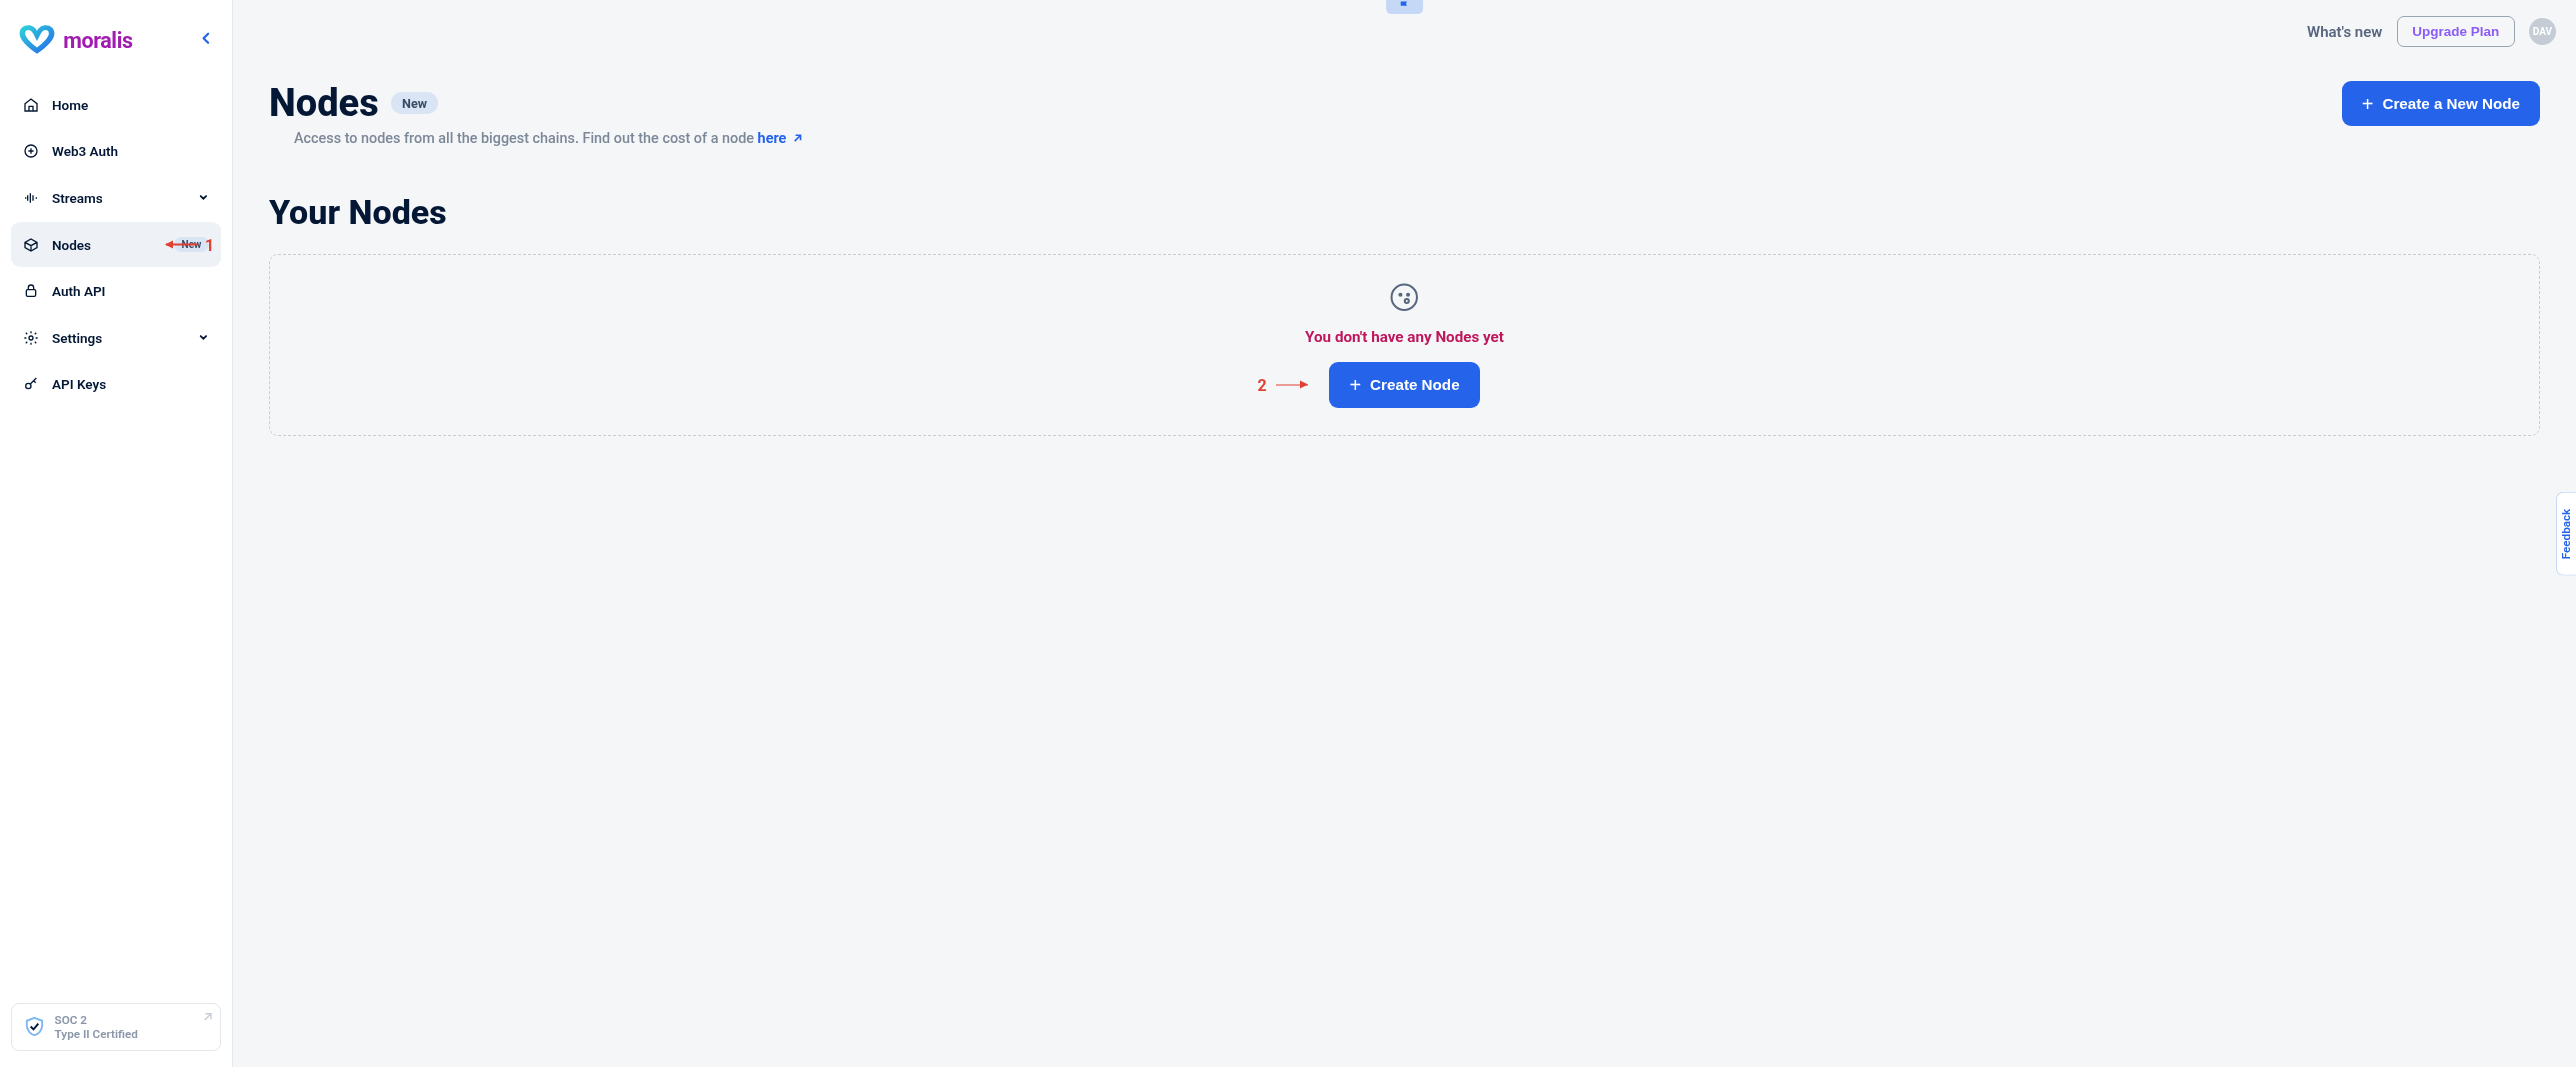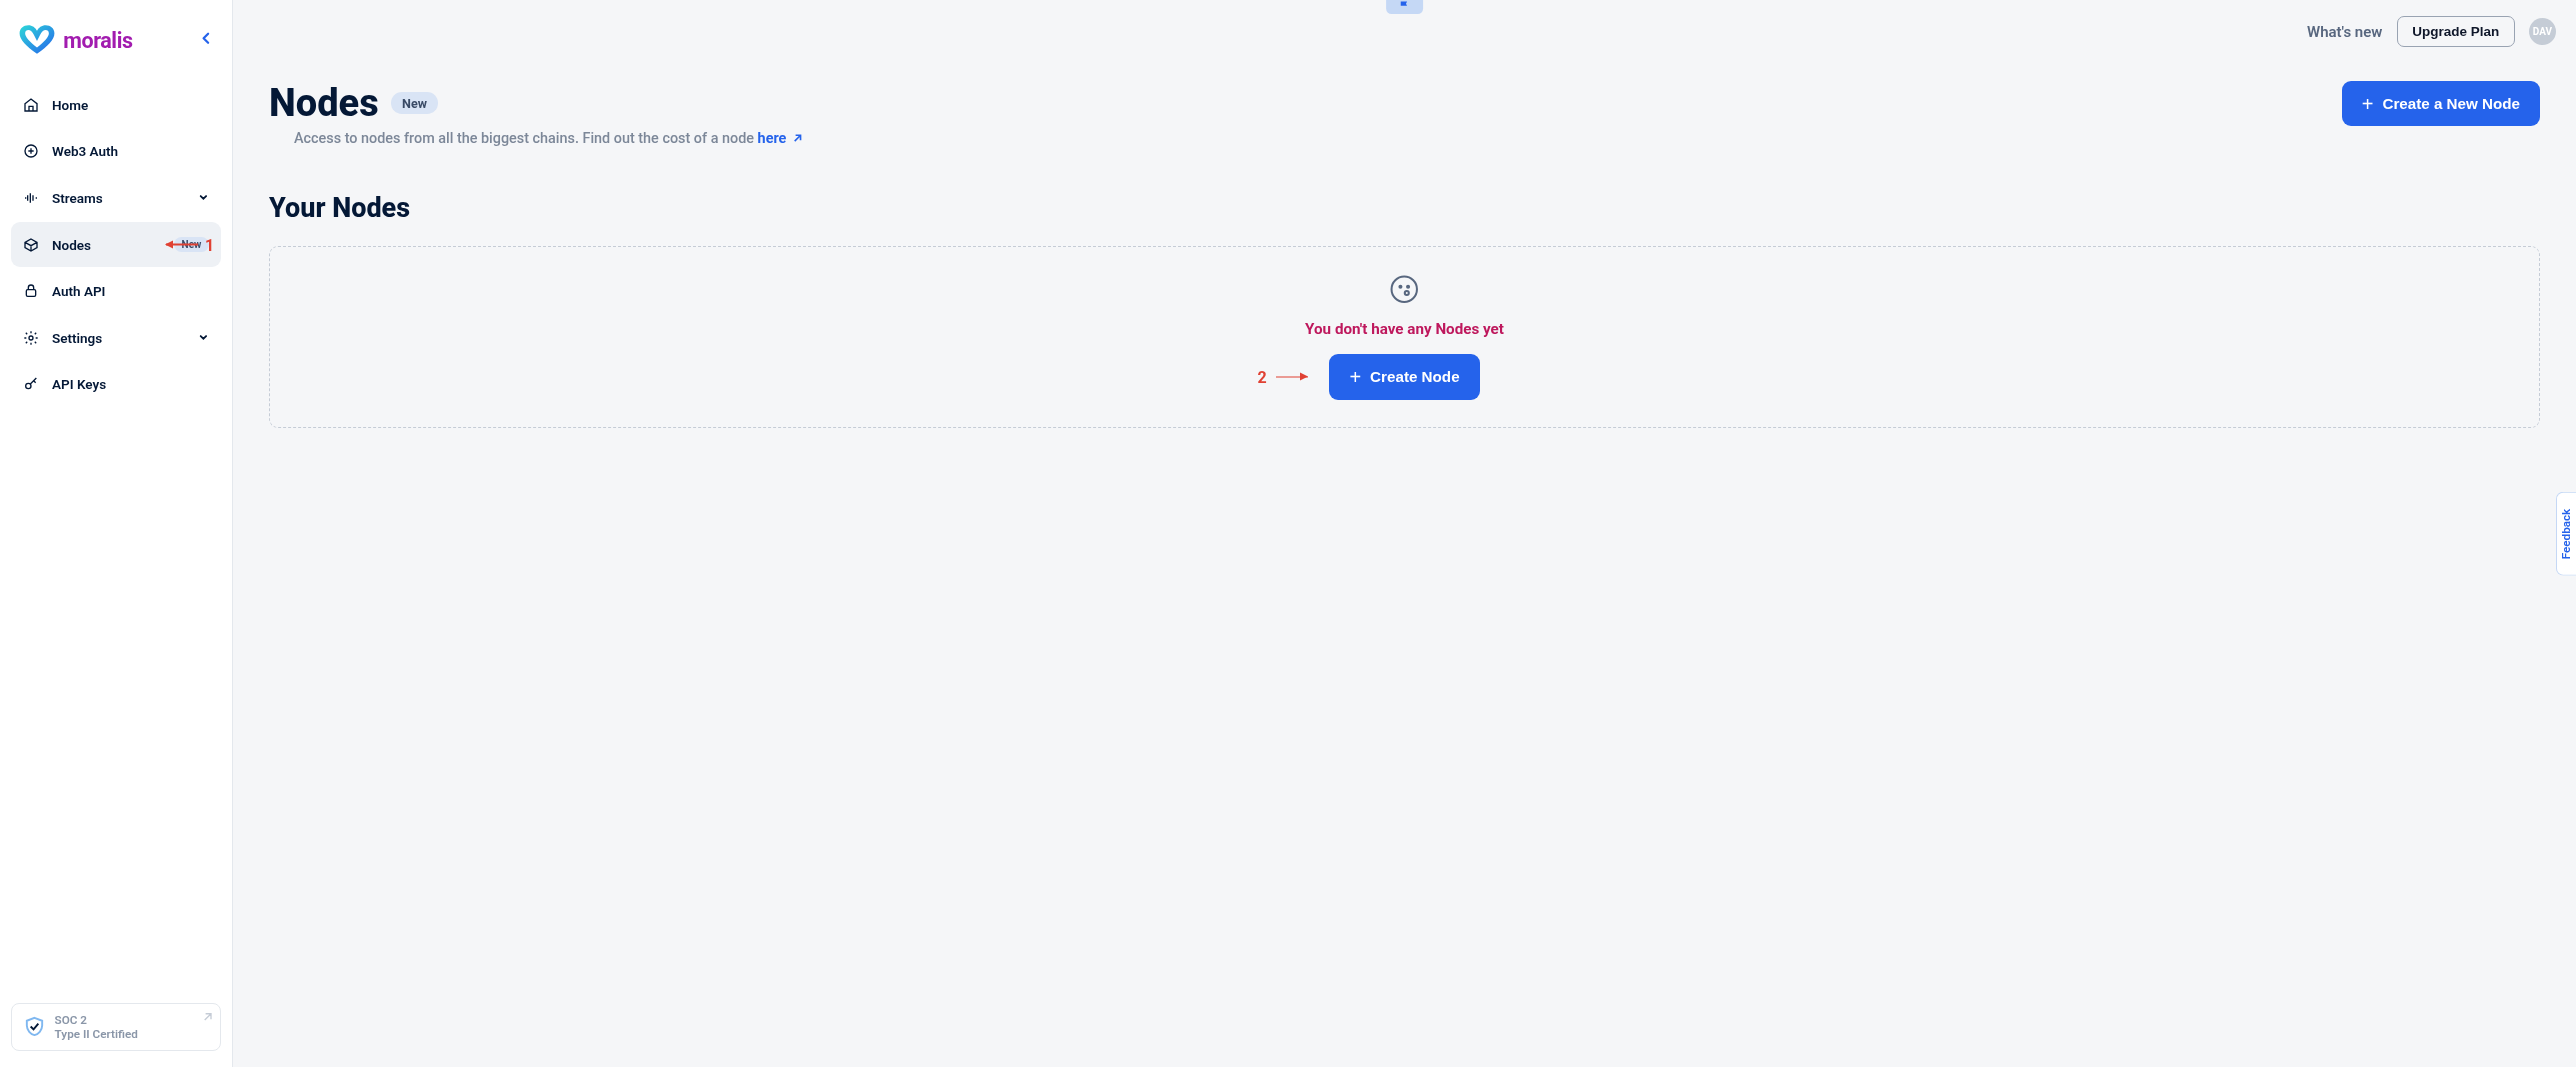--- a/index.html
+++ b/index.html
@@ -154,21 +154,21 @@
     }
     .link-plain {
       color: #58677f;
       font-size: 15px;
       font-weight: 600;
       cursor: pointer;
     }
     .btn-outline {
       border: 0.9px solid #99a3b2;
       background: transparent;
-      color: #0f172a;
+      color: #8b5cf6;
       padding: 7.2px 14.4px;
       border-radius: 7px;
       font-size: 13.5px;
       font-weight: 700;
       cursor: pointer;
     }
     .avatar {
       width: 27px;
       height: 27px;
       border-radius: 50%;
@@ -254,21 +254,21 @@
       align-items: center;
       gap: 9px;
       cursor: pointer;
     }
     .plus-icon {
       font-size: 20px;
       line-height: 1;
       font-weight: 400;
     }
     .section-title {
-      font-size: 27px;
+      font-size: 34px;
       font-weight: 800;
       color: #041836;
       margin-bottom: 21.5px;
     }
     .empty-box {
       border: 0.9px dashed #c5ccd6;
       border-radius: 9px;
       padding: 27px;
       display: flex;
       flex-direction: column;

